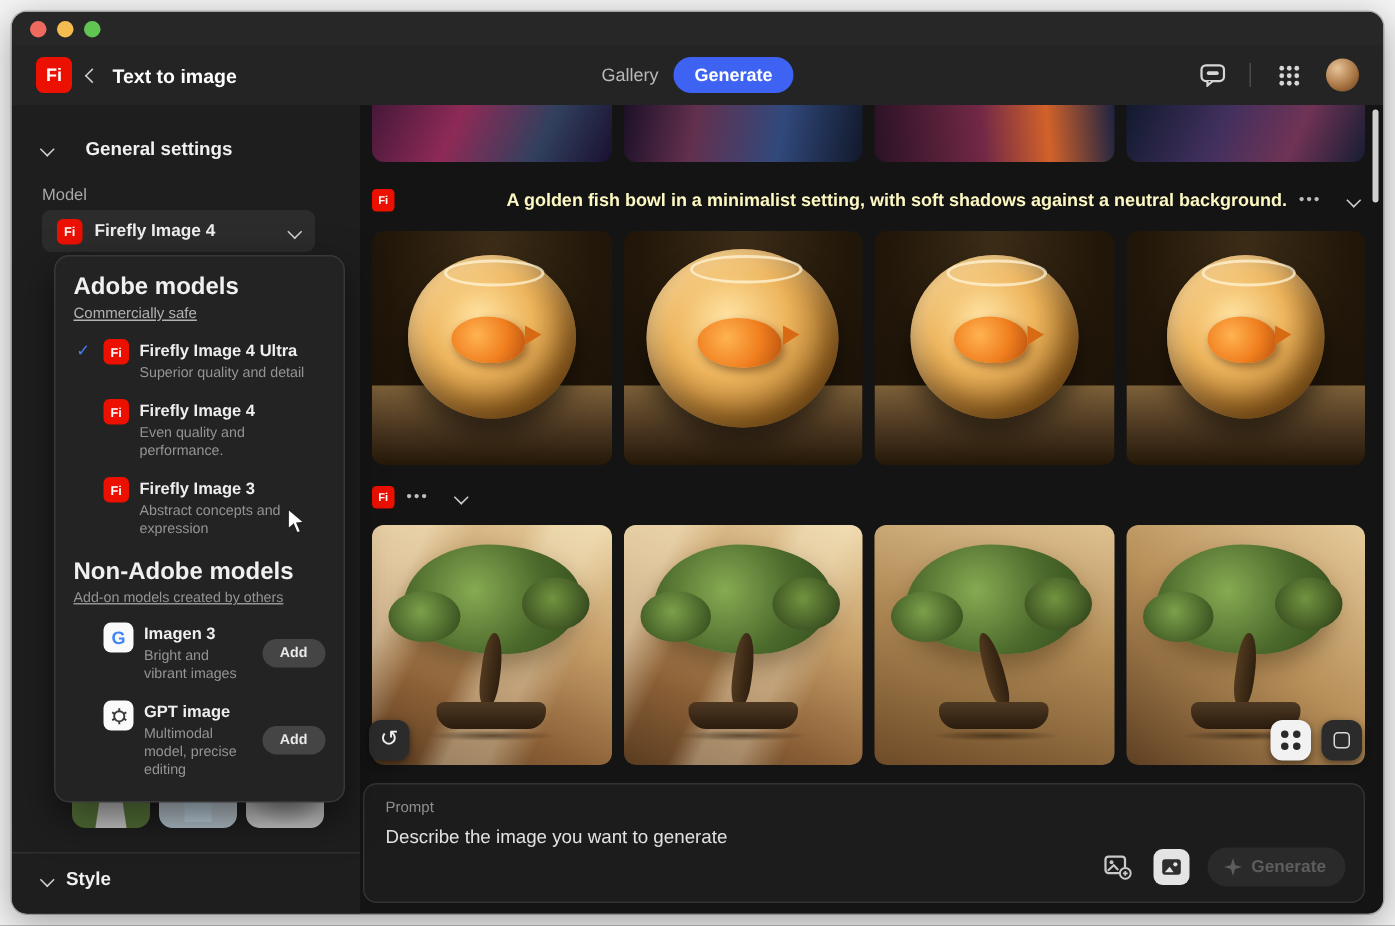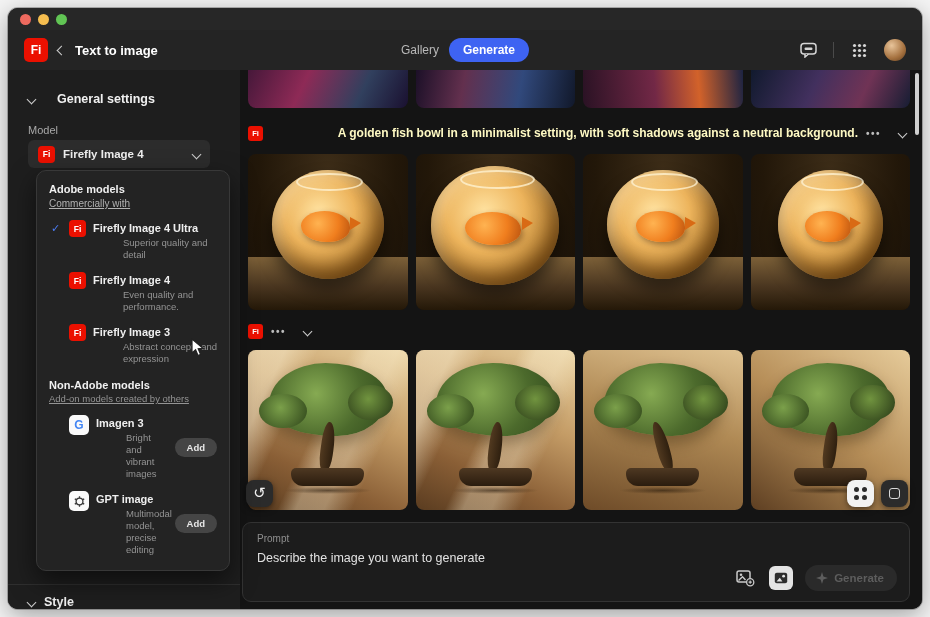--- a/index.html
+++ b/index.html
@@ -31,26 +31,26 @@
   
   .sidebar { width:232px; background:#1e1e1e; position:relative; flex:none; }
   .gs-row { position:absolute; left:20px; top:22px; display:flex; align-items:center; gap:22px; color:#f0f0f0; font-size:12.5px; font-weight:bold; }
   .model-label { position:absolute; left:20px; top:54px; color:#a8a8a8; font-size:11px; }
   .model-select { position:absolute; left:20px; top:70px; width:182px; height:28px; background:#2c2c2c; border-radius:6px; display:flex; align-items:center; gap:8px; padding:0 10px; }
   .fi-small { width:17px; height:17px; background:#eb1000; color:#fff; border-radius:4px; font-size:8.5px; font-weight:bold; display:flex; align-items:center; justify-content:center; flex:none; }
   .model-select .val { color:#eee; font-size:11.5px; font-weight:bold; flex:1; }
 
   
   .dropdown { position:absolute; left:28px; top:100px; width:194px; background:#232323; border:1px solid #383838; border-radius:10px; padding:12px 12px 14px 12px; box-shadow:0 10px 26px rgba(0,0,0,.55); z-index:5; }
-  .dd-h { color:#f0f0f0; font-size:11px; font-weight:bold; }
+  .dd-h { color:#f0f0f0; font-size:16px; font-weight:bold; }
   .dd-sub { color:#b2b2b2; font-size:10px; text-decoration:underline; margin-top:3px; }
   .dd-item { display:flex; gap:7px; margin-top:11px; }
   .dd-check { width:13px; flex:none; color:#4b7cf5; font-size:11px; line-height:17px; text-align:center; }
   .dd-item .name { color:#eee; font-size:11px; font-weight:bold; line-height:16px; }
-  .dd-item .desc { color:#949494; font-size:9.5px; margin-top:1px; line-height:12px;margin-left:30px; }
+  .dd-item .desc { color:#949494; font-size:9.5px; margin-top:1px; line-height:12px; }
   .dd-h2 { margin-top:14px; }
   .dd-sub2 { color:#949494; font-size:9.5px; margin-top:2px;text-decoration:underline; }
   .ext-icon { width:20px; height:20px; background:#fafafa; border-radius:5px; display:flex; align-items:center; justify-content:center; flex:none; }
   .gletter { color:#4285F4; font-weight:bold; font-size:12px; }
   .add-btn { margin-left:auto; align-self:center; background:#454545; color:#e8e8e8; font-size:9.5px; font-weight:bold; padding:4px 12px; border-radius:11px; flex:none; }
   .dd-item .txt { min-width:0; }
 
   
   .cursor { position:absolute; z-index:9; }
 
@@ -61,21 +61,21 @@
   .thumb { width:52px; height:52px; border-radius:9px; }
   .t1 { background:radial-gradient(circle at 40% 40%, #e9e9e9, #bdbdbd 75%); }
   .t2 { background:linear-gradient(150deg,#8f8f8f 10%, #d7d7d7 45%, #a6a6a6 80%); }
   .t3 { background:linear-gradient(180deg,#f2eee6 55%, #c9c2b4 100%); }
   .t4 { background:linear-gradient(180deg,#86a45c 0%, #4e6c33 100%); position:relative; overflow:hidden; border-radius:9px; }
   .t4::after { content:""; position:absolute; inset:0; background:#c6c6c6; clip-path:polygon(45% 0,55% 0,70% 100%,30% 100%); }
   .t5 { background:linear-gradient(180deg,#e3e8ec 0%, #aebcc6 100%); position:relative; overflow:hidden; border-radius:9px; }
   .t5::before { content:""; position:absolute; left:14px; top:8px; width:24px; height:24px; border-radius:50%; background:radial-gradient(circle at 35% 30%, #cfe0ee, #88a8c8); }
   .t5::after { content:""; position:absolute; left:17px; bottom:4px; width:18px; height:16px; background:#bfd2de; }
   .t6 { background:radial-gradient(circle at 50% 42%, #8f8f8f 0 28%, #c6c6c6 72%); }
-  .style-row { position:absolute; left:0; bottom:-8px; width:232px; border-top:1px solid #2f2f2f; padding:10px 0 8px 20px; display:flex; align-items:center; gap:9px; color:#f0f0f0; font-size:12.5px; font-weight:bold; background:#1e1e1e; }
+  .style-row { position:absolute; left:0; bottom:-8px; width:232px; border-top:1px solid #2f2f2f; padding:10px 0 24px 20px; display:flex; align-items:center; gap:9px; color:#f0f0f0; font-size:12.5px; font-weight:bold; background:#1e1e1e; }
 
   
   .main { flex:1; background:#141414; position:relative; }
   .scrollbar { position:absolute; right:3px; top:3px; width:4px; height:62px; background:#d0d0d0; border-radius:2px; }
 
   .strip { position:absolute; left:8px; top:0; width:662px; height:38px; display:flex; gap:8px; }
   .strip .tile { flex:1; border-radius:0 0 8px 8px; }
   .s1 { background:linear-gradient(115deg,#46183a 0%, #8e2a56 35%, #31405e 70%, #1a1030 100%); }
   .s2 { background:linear-gradient(100deg,#1c1028 0%, #63304e 30%, #31497c 65%, #11182a 100%); }
   .s3 { background:linear-gradient(85deg,#2a1224 0%, #722846 45%, #d2622a 72%, #1c2342 100%); }
@@ -193,21 +193,21 @@
       <div class="model-label">Model</div>
 
       <div class="model-select">
         <span class="fi-small">Fi</span>
         <span class="val">Firefly Image 4</span>
         <span class="chev down"></span>
       </div>
 
       <div class="dropdown">
         <div class="dd-h">Adobe models</div>
-        <div class="dd-sub">Commercially with</div>
+        <div class="dd-sub">Commercially safe</div>
 
         <div class="dd-item">
           <span class="dd-check">✓</span>
           <span class="fi-small">Fi</span>
           <span class="txt">
             <div class="name">Firefly Image 4 Ultra</div>
             <div class="desc">Superior quality and detail</div>
           </span>
         </div>
 

